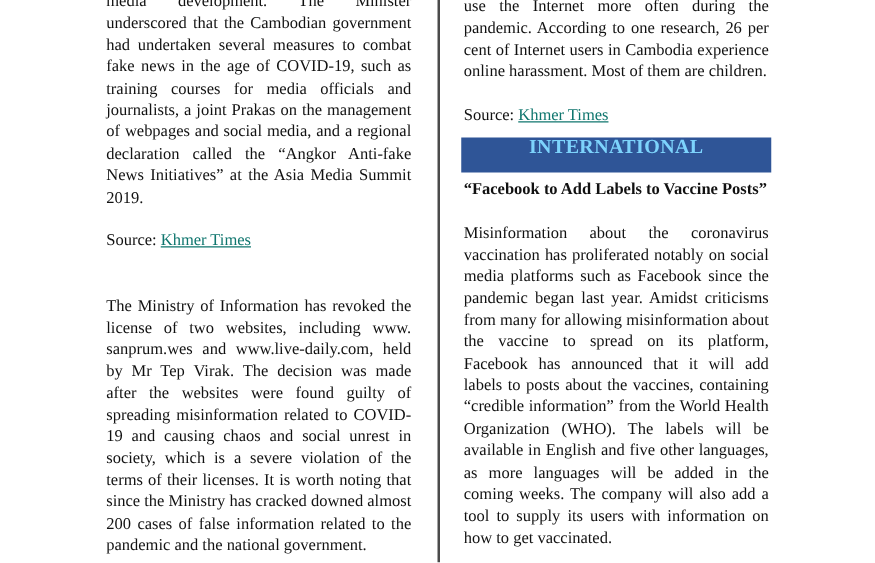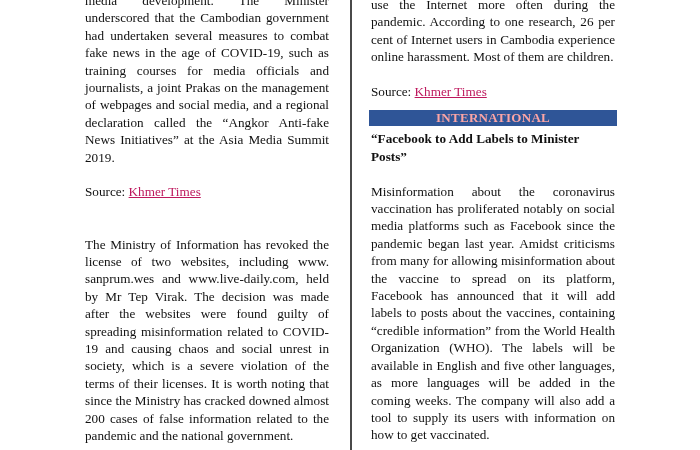--- a/index.html
+++ b/index.html
@@ -7,25 +7,25 @@
     width: 700px; height: 450px; overflow: hidden; background: #ffffff;
     position: relative;
     font-family: "Liberation Serif", serif; color: #111;
   }
   .col { position: absolute; top: 0; font-size: 13.2px; line-height: 17.4px; }
   .left { left: 85px; width: 244px; top: -8px; }
   .right { left: 371px; width: 244px; top: -4px; }
   .divider { position: absolute; left: 350px; top: 0; width: 1.5px; height: 450px; background: #4a4a4a; }
   p { margin: 0; text-align: justify; }
   .gap { height: 17.4px; }
-  .source a { color: #be185d; text-decoration: underline; }
+  .source a { color: #0f766e; text-decoration: underline; }
   .headline { font-weight: bold; text-align: left; }
   .banner {
-    background: #2f5597; color: #fca5a5; text-align: center; font-weight: bold;
-    font-size: 13px; line-height: 16px; height: 16px; margin: 0 -2px 0 -2px;
+    background: #2f5597; color: #7dd3fc; text-align: center; font-weight: bold;
+    font-size: 16px; line-height: 16px; height: 28px; margin: 0 -2px 0 -2px;
     letter-spacing: 0.3px;
   }
 </style>
 </head>
 <body>
 
 <div class="col left">
   <p>media development. The Minister underscored that the Cambodian government had undertaken several measures to combat fake news in the age of COVID-19, such as training courses for media officials and journalists, a joint Prakas on the management of webpages and social media, and a regional declaration called the “Angkor Anti-fake News Initiatives” at the Asia Media Summit 2019.</p>
   <div class="gap"></div>
   <p class="source"><span>Source: </span><a href="#">Khmer Times</a></p>
@@ -36,16 +36,16 @@
 
 <div class="divider"></div>
 
 <div class="col right">
   <p>use the Internet more often during the pandemic. According to one research, 26 per cent of Internet users in Cambodia experience online harassment. Most of them are children.</p>
   <div class="gap"></div>
   <p class="source"><span>Source: </span><a href="#">Khmer Times</a></p>
   <div style="height:10px"></div>
   <div class="banner">INTERNATIONAL</div>
   <div style="height:4px"></div>
-  <p class="headline">“Facebook to Add Labels to Minister Posts”</p>
+  <p class="headline">“Facebook to Add Labels to Vaccine Posts”</p>
   <div class="gap"></div>
   <p>Misinformation about the coronavirus vaccination has proliferated notably on social media platforms such as Facebook since the pandemic began last year. Amidst criticisms from many for allowing misinformation about the vaccine to spread on its platform, Facebook has announced that it will add labels to posts about the vaccines, containing “credible information” from the World Health Organization (WHO). The labels will be available in English and five other languages, as more languages will be added in the coming weeks. The company will also add a tool to supply its users with information on how to get vaccinated.</p>
 </div>
 
 </body></html>

